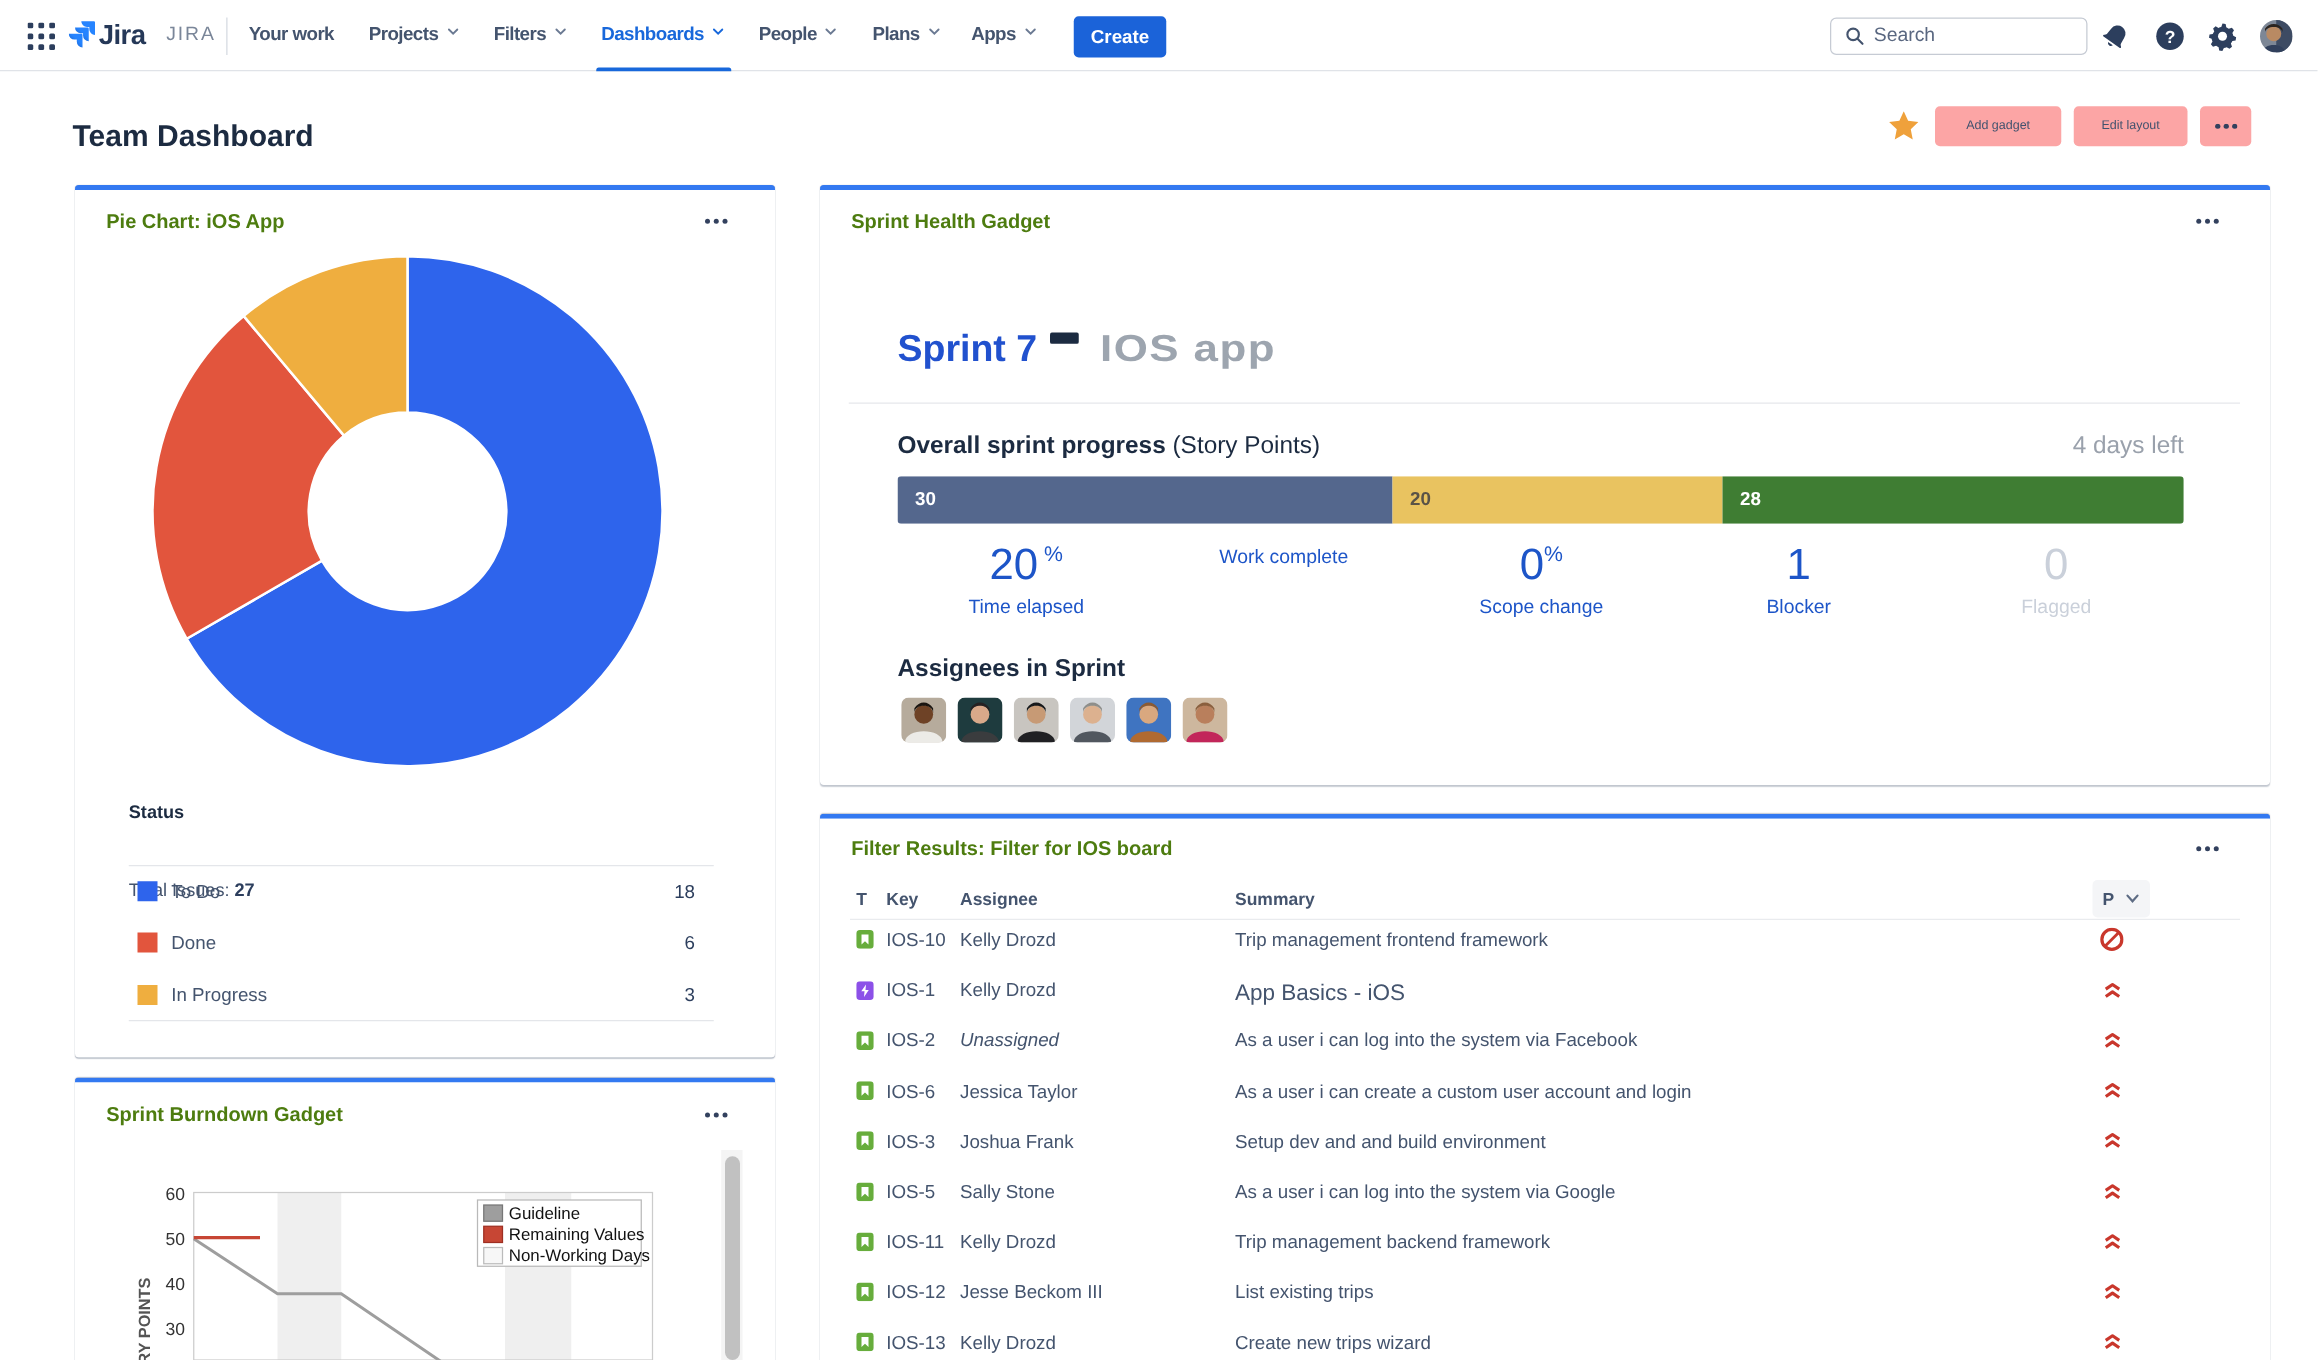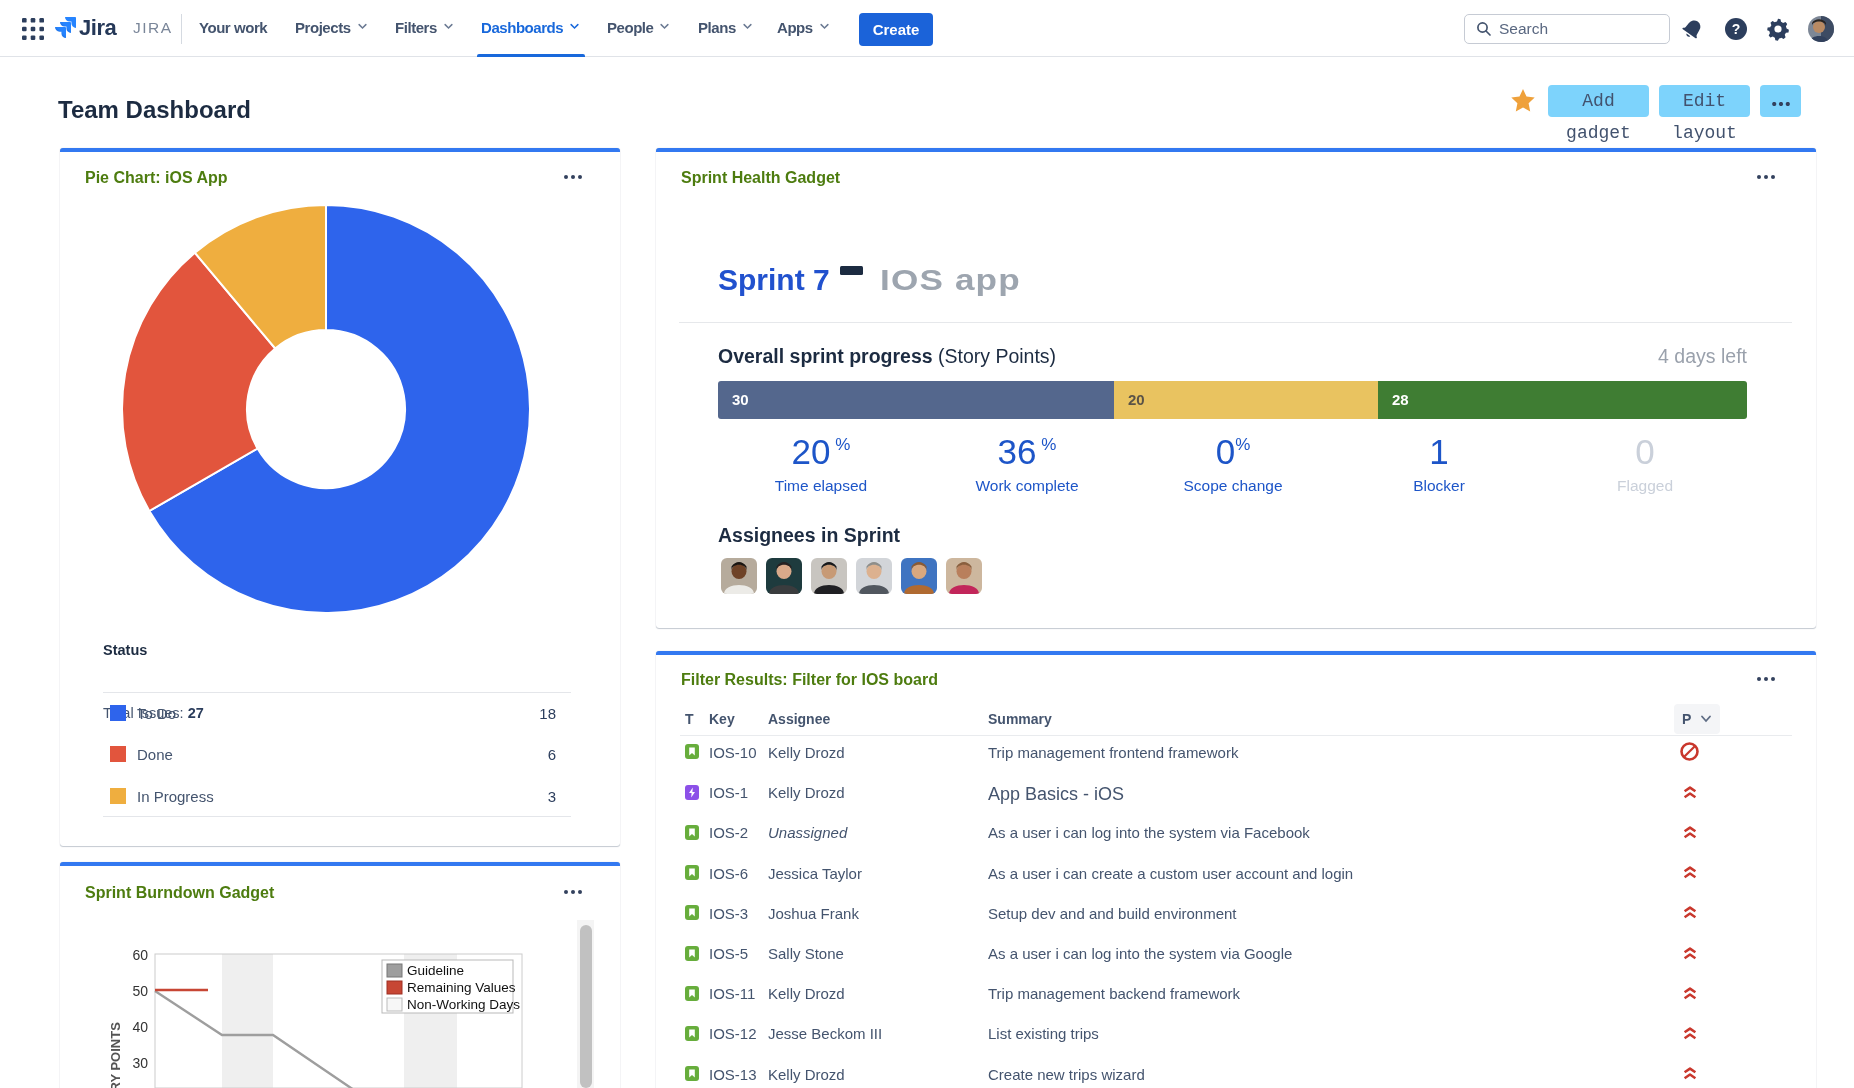--- a/index.html
+++ b/index.html
@@ -7,22 +7,22 @@
     font-family:"Liberation Sans", sans-serif; }
   .abs { position:absolute; }
   
   #nav { position:absolute; left:0; top:0; width:1854px; height:57px; background:#fff;
     border-bottom:1px solid #E0E3E8; }
   .navitem { position:absolute; top:0; height:56px; line-height:56px; font-size:15px;
     font-weight:bold; letter-spacing:-0.45px; color:#44546E; white-space:nowrap; }
   .chev { display:inline-block; margin-left:7px; width:9px; height:9px; position:relative; top:-2px; }
   
   #title { position:absolute; left:58px; top:96px; font-size:24px; font-weight:bold; color:#1C2B41; }
-  .hbtn { position:absolute; top:85px; height:32px; background:#7dd3fc; border-radius:4px;
-    font-size:18px; color:#42526E; text-align:center; line-height:32px;font-family:Liberation Mono, monospace; }
+  .hbtn { position:absolute; top:85px; height:32px; background:#fca5a5; border-radius:4px;
+    font-size:10px; color:#42526E; text-align:center; line-height:32px; }
   
   .card { position:absolute; background:#fff; border-radius:3px;
     border-top:4px solid #3379F1;
     box-shadow:0 1px 1px rgba(9,30,66,.22), 0 0 1px rgba(9,30,66,.24); }
   .ctitle { position:absolute; font-size:16px; font-weight:bold; color:#4d7c0f; }
   .dots { position:absolute; width:18px; height:4px; }
   .dots i { position:absolute; top:0; width:4.4px; height:4.4px; border-radius:50%; background:#33415E; }
 </style>
 </head>
 <body>
@@ -216,21 +216,20 @@
   <div style="position:absolute;left:410px;top:10px;font-size:15px;font-weight:bold;color:#5A5347;">20</div>
   <div style="position:absolute;left:674px;top:10px;font-size:15px;font-weight:bold;color:#fff;">28</div>
 </div>
 
 <div class="abs" style="left:718px;top:432px;width:1029px;">
   <div style="position:absolute;left:0;width:206px;text-align:center;">
     <div style="font-size:35px;color:#1D55C8;">20<span style="font-size:17px;vertical-align:14px;"> %</span></div>
     <div style="font-size:15.5px;color:#1D55C8;margin-top:5px;">Time elapsed</div>
   </div>
   <div style="position:absolute;left:206px;width:206px;text-align:center;">
-    <div style="font-size:35px;color:#1D55C8;">36<span style="font-size:17px;vertical-align:14px;"> %</span></div>
     <div style="font-size:15.5px;color:#1D55C8;margin-top:5px;">Work complete</div>
   </div>
   <div style="position:absolute;left:412px;width:206px;text-align:center;">
     <div style="font-size:35px;color:#1D55C8;">0<span style="font-size:17px;vertical-align:14px;">%</span></div>
     <div style="font-size:15.5px;color:#1D55C8;margin-top:5px;">Scope change</div>
   </div>
   <div style="position:absolute;left:618px;width:206px;text-align:center;">
     <div style="font-size:35px;color:#1D55C8;">1</div>
     <div style="font-size:15.5px;color:#1D55C8;margin-top:5px;">Blocker</div>
   </div>

